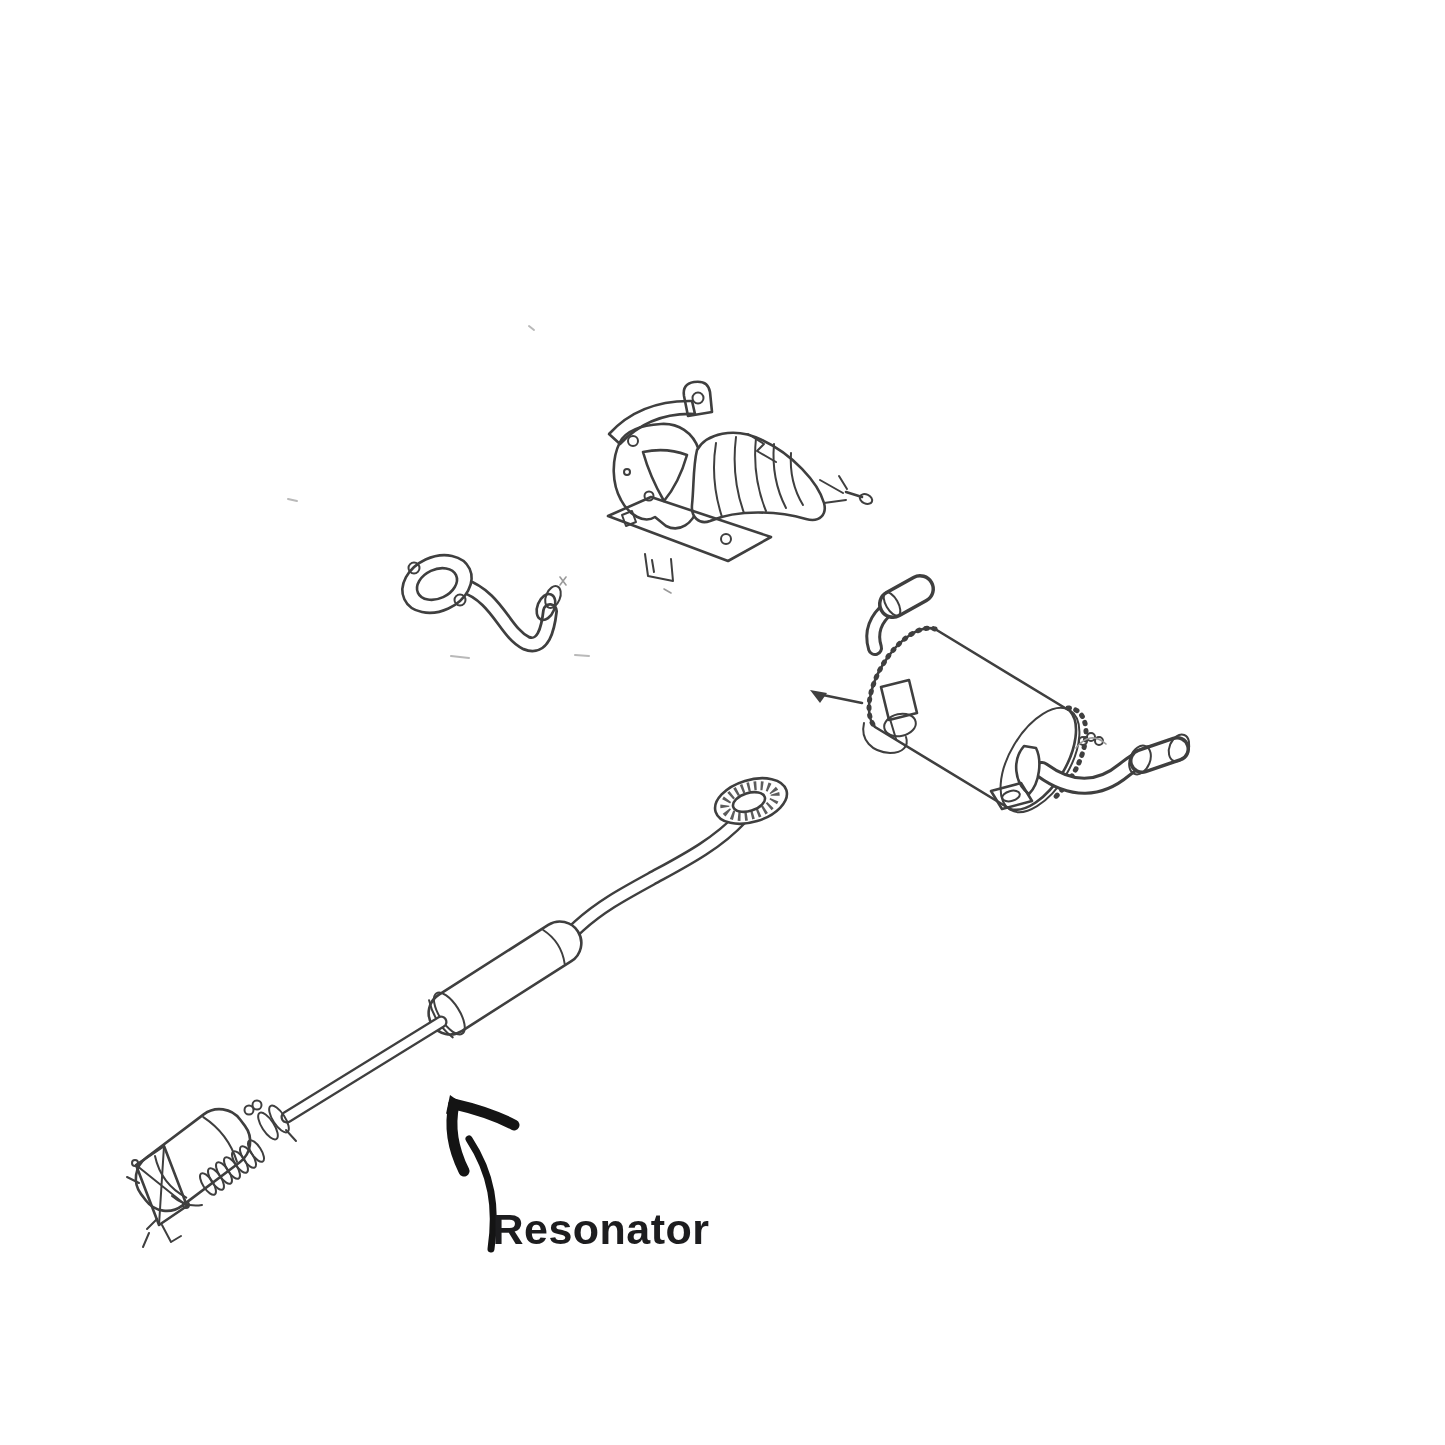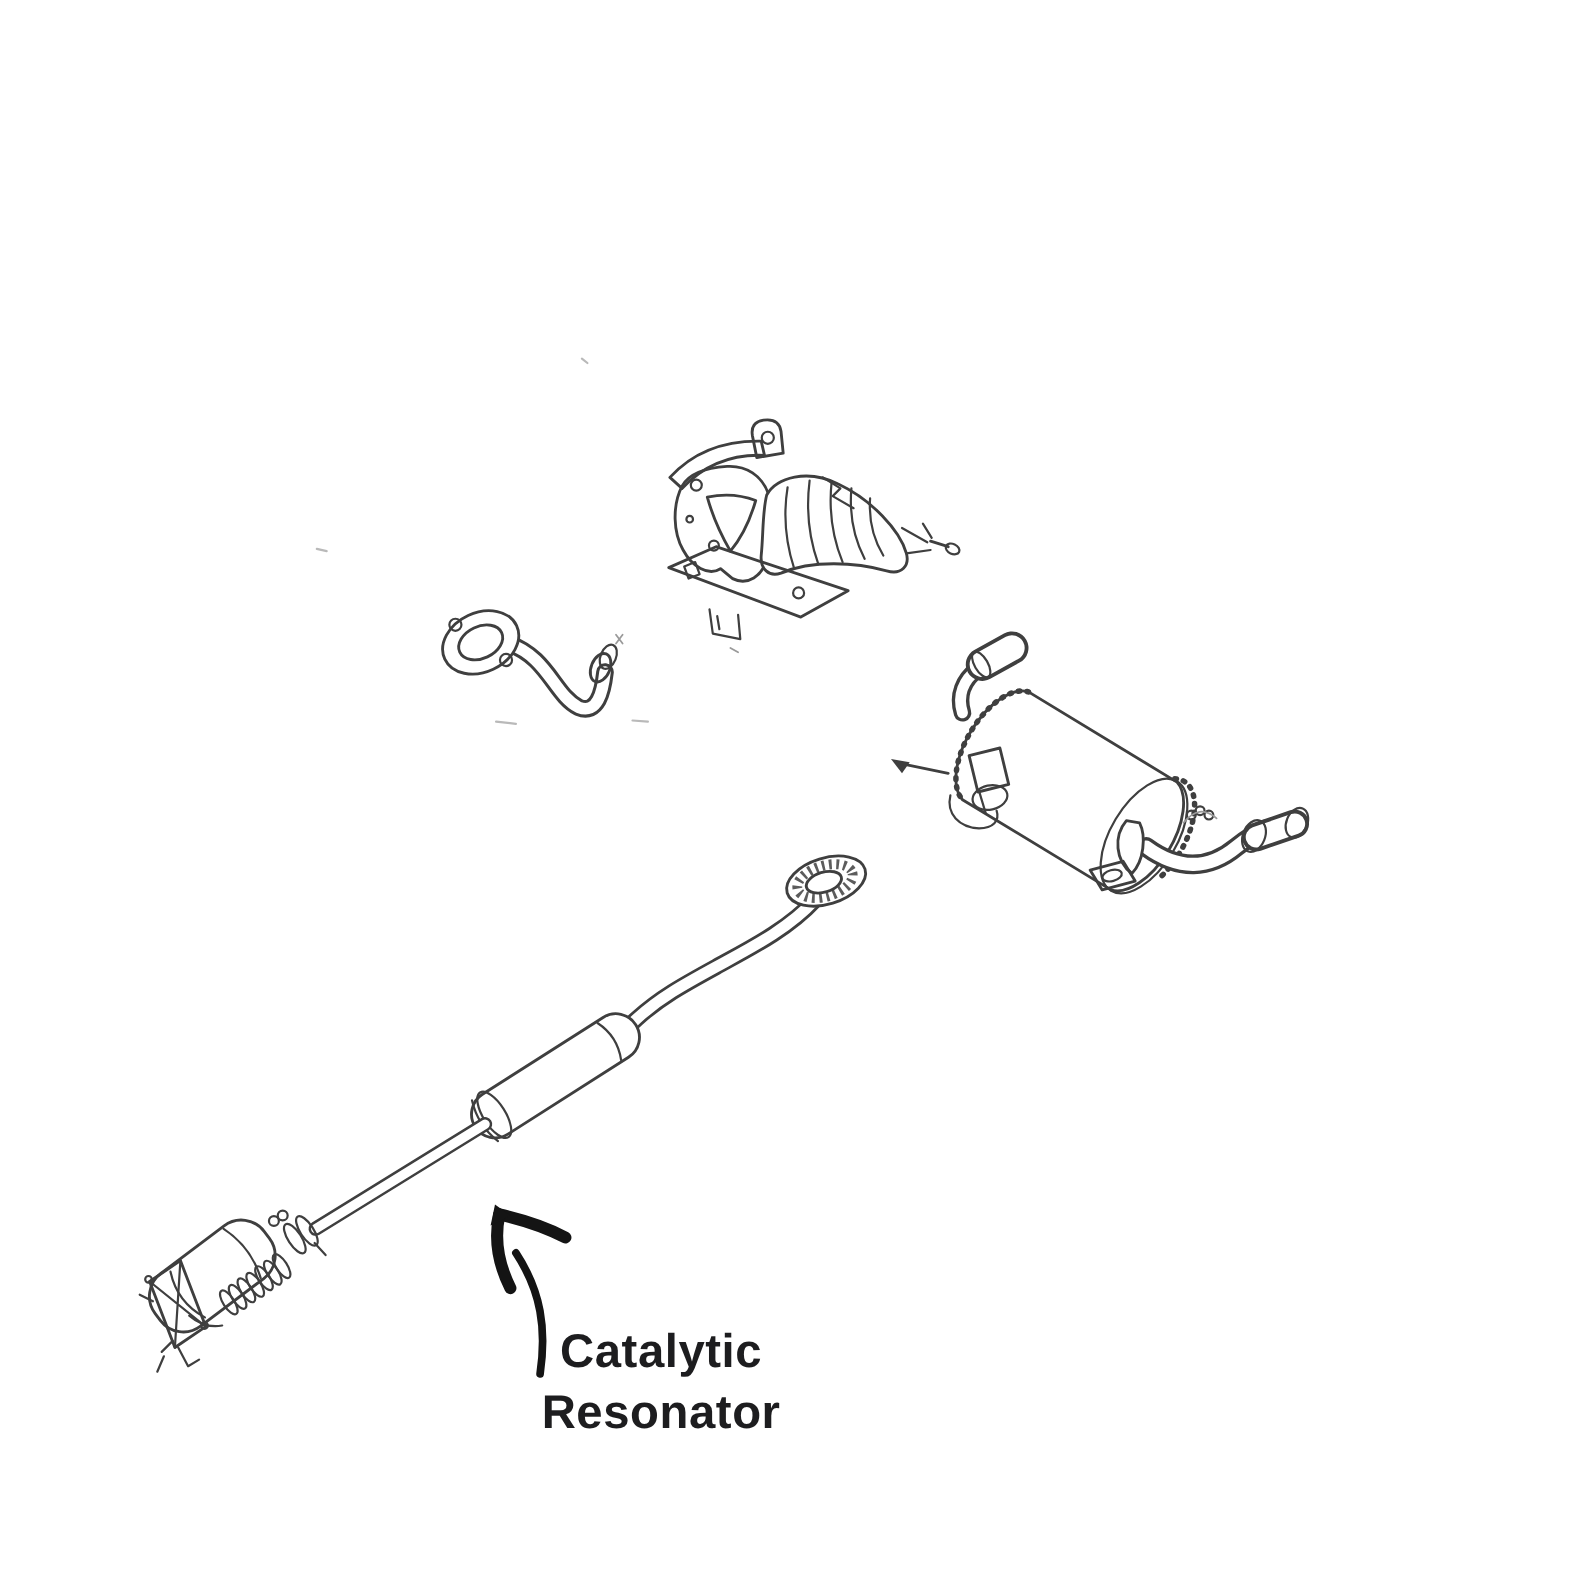--- a/index.html
+++ b/index.html
@@ -200,17 +200,16 @@
 
     <g>
       <path class="arrow-stroke" stroke-width="7" d="M 491,1249 C 497,1208 492,1174 469,1139"></path>
       <path class="arrow-stroke" stroke-width="11" d="M 454,1104 C 476,1109 497,1116 514,1125"></path>
       <path class="arrow-stroke" stroke-width="11" d="M 454,1104 C 449,1127 454,1151 464,1171"></path>
       <path class="arrow-fill" d="M 446,1114 L 450,1095 L 464,1105 Z"></path>
     </g>
   </svg>
 
   <div class="label-block">
-    <span>Catalytic</span>
     <span>Resonator</span>
   </div>
 
 </div>
 
 </body></html>

